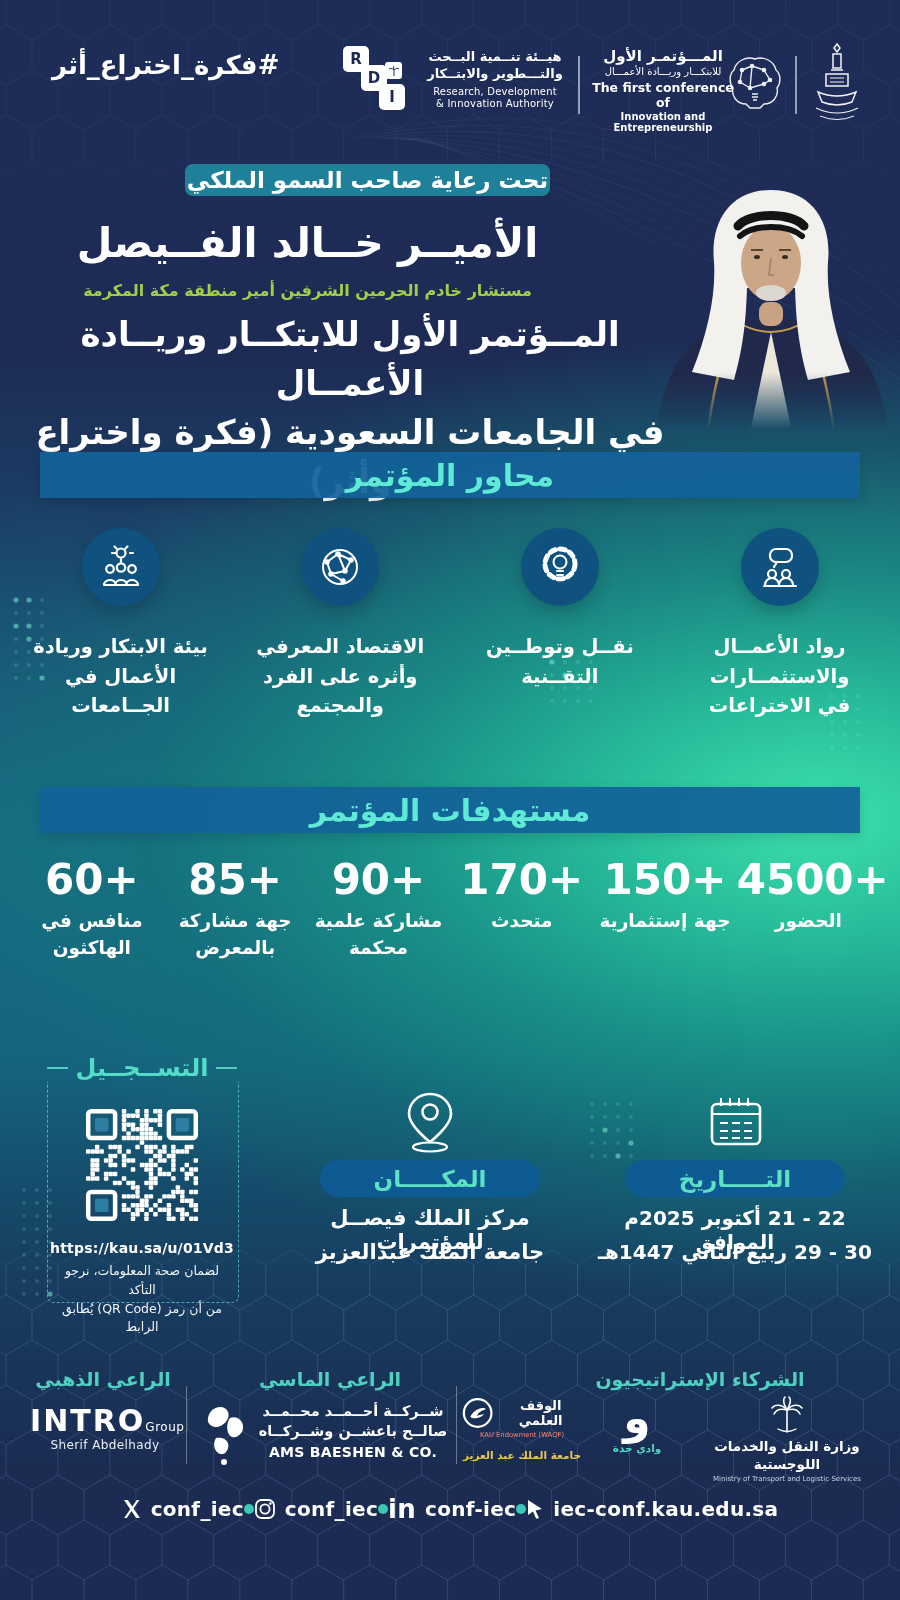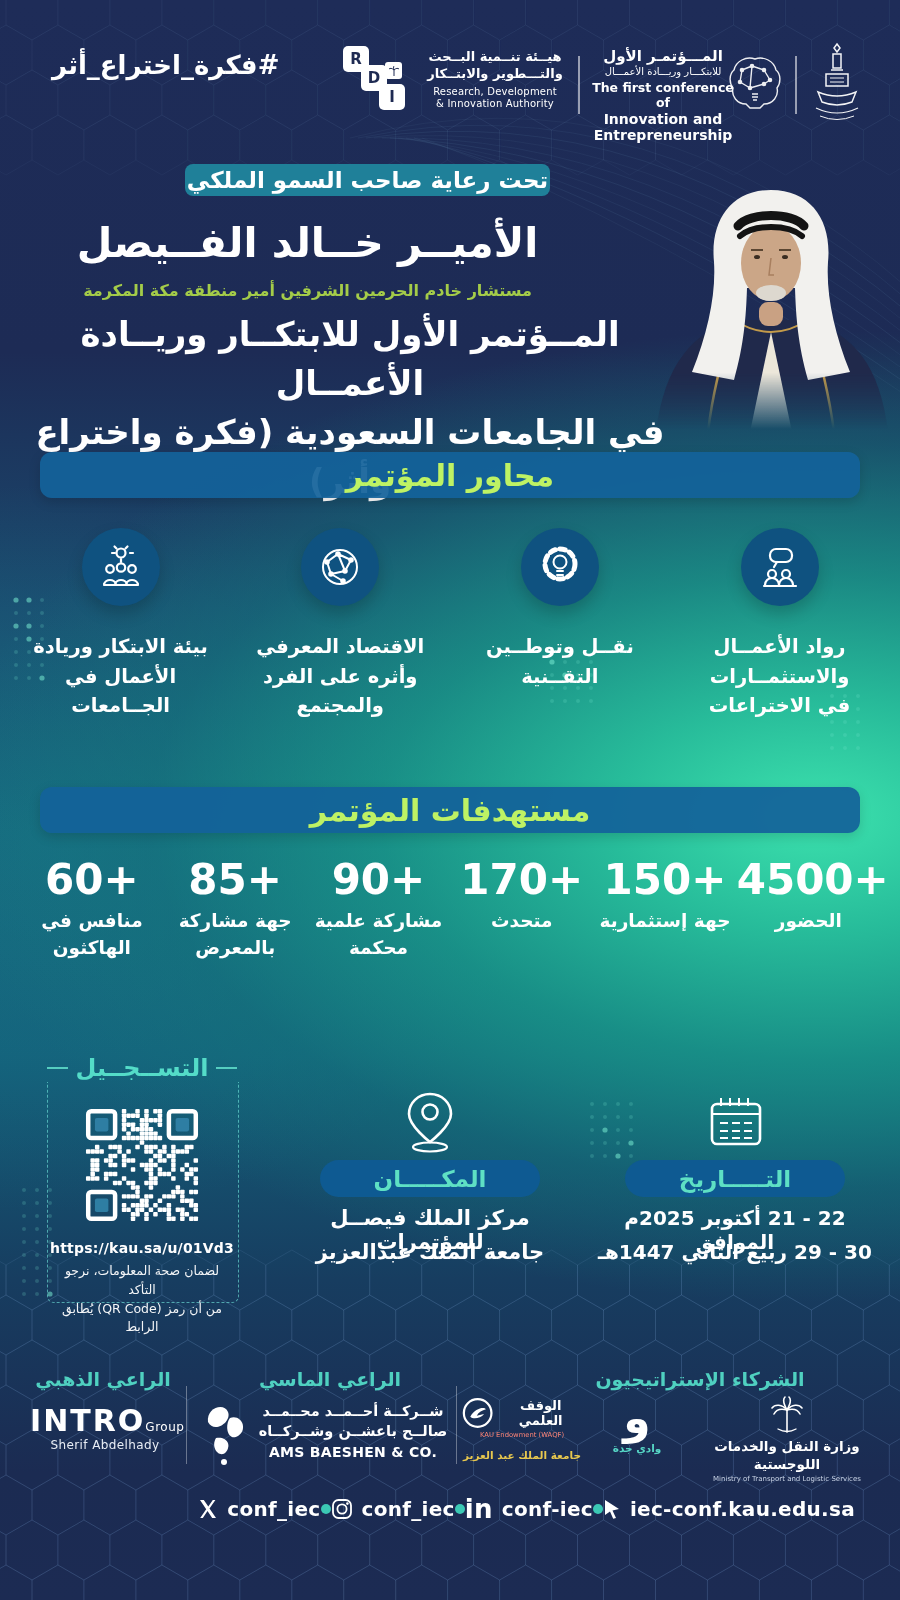--- a/index.html
+++ b/index.html
@@ -22,31 +22,31 @@
   .rdi-blk{position:absolute;width:26px;height:26px;background:#fff;border-radius:5px;color:#1e2a52;font-size:15px;font-weight:bold;display:flex;align-items:center;justify-content:center}
   .rdi-palm{position:absolute;left:42px;top:16px;width:17px;height:17px;background:#fff;border-radius:3px;display:flex;align-items:center;justify-content:center}
   .rdi-text{left:420px;top:49px;width:150px;text-align:center}
   .rdi-ar{direction:rtl;font-size:13px;font-weight:bold;line-height:1.3}
   .rdi-en{font-size:10px;line-height:1.25;margin-top:3px;letter-spacing:.2px}
   .hdr-div{width:1.5px;background:rgba(255,255,255,.55)}
   .conf-logo{left:592px;top:47px;width:142px;text-align:center}
   .conf-ar1{direction:rtl;font-size:15px;font-weight:bold}
   .conf-ar2{direction:rtl;font-size:10px;margin-top:1px}
   .conf-en1{font-size:12.5px;font-weight:bold;margin-top:3px}
-  .conf-en2{font-size:14px;font-weight:bold;margin-top:1px}
+  .conf-en2{font-size:10px;font-weight:bold;margin-top:1px}
 
   
   .badge{left:185px;top:164px;width:365px;height:32px;background:#1f8099;border-radius:8px;display:flex;align-items:center;justify-content:center;font-size:23px;font-weight:bold;direction:rtl}
   .prince-name{left:20px;top:219px;width:575px;font-size:41px;font-weight:bold;direction:rtl}
   .prince-sub{left:20px;top:281px;width:575px;font-size:16px;font-weight:bold;color:#a4cc49;direction:rtl}
   .main-title{left:15px;top:310px;width:670px;font-size:34px;font-weight:bold;line-height:1.44;direction:rtl}
   .prince{left:642px;top:136px;width:258px;height:296px;-webkit-mask-image:linear-gradient(180deg,#000 80%,transparent 99%);mask-image:linear-gradient(180deg,#000 80%,transparent 99%)}
 
   
-  .banner{left:40px;width:820px;height:46px;background:rgba(19,98,154,.93);border-radius:12px;display:flex;align-items:center;justify-content:center;font-size:30px;font-weight:bold;color:#bef264;direction:rtl;box-shadow:0 4px 12px rgba(0,0,0,.15)}
+  .banner{left:40px;width:820px;height:46px;background:rgba(19,98,154,.93);border-radius:0;display:flex;align-items:center;justify-content:center;font-size:30px;font-weight:bold;color:#5eead4;direction:rtl;box-shadow:0 4px 12px rgba(0,0,0,.15)}
 
   
   .topics-row{left:18px;top:528px;width:864px;display:flex;justify-content:space-between;direction:rtl}
   .topic{width:205px;text-align:center}
   .topic-circle{width:78px;height:78px;border-radius:50%;background:#0f5280;margin:0 auto;display:flex;align-items:center;justify-content:center;box-shadow:0 8px 16px rgba(0,0,0,.18)}
   .topic-label{margin:26px auto 0;max-width:175px;font-size:19.5px;font-weight:bold;line-height:1.52;direction:rtl}
 
   
   .stats-row{left:20px;top:855px;width:860px;display:flex;direction:rtl}
   .stat{width:143.3px;text-align:center}
@@ -77,21 +77,21 @@
   .ams-en{font-size:14px;font-weight:bold;margin-top:3px;letter-spacing:.3px}
   .waqf-ar{font-size:13px;font-weight:bold;direction:rtl}
   .waqf-en{font-size:6.8px;color:#ff8577;margin-top:1px}
   .waqf-uni{font-size:10.5px;font-weight:bold;color:#e8c84e;margin-top:10px;direction:rtl}
   .wadi-mark{font-size:44px;font-weight:bold;line-height:1}
   .wadi-name{font-size:10.5px;font-weight:bold;color:#56d6c6;direction:rtl;margin-top:2px}
   .min-ar{font-size:13.5px;font-weight:bold;line-height:1.3;direction:rtl;margin-top:4px}
   .min-en{font-size:7px;color:#c9d4e6;margin-top:2px}
 
   
-  .footer{left:45px;top:1494px;width:810px;display:flex;align-items:center;justify-content:flex-end}
+  .footer{left:45px;top:1494px;width:810px;display:flex;align-items:center;justify-content:center}
   .f-item{display:flex;align-items:center;gap:9px;font-size:20px;font-weight:bold;letter-spacing:.3px}
   .f-dot{width:10px;height:10px;border-radius:50%;background:#3bc8b4}
   .li-in{font-size:26px;font-weight:bold}
 </style>
 </head>
 <body>
 
 <div class="poster">
   <svg id="decor" width="900" height="1600">
       <path d="M6.0,1265.0L6.0,1295.0L-20.0,1310.0L-46.0,1295.0L-46.0,1265.0L-20.0,1250.0Z" fill="none" stroke="rgba(130,170,220,0.12)" stroke-width="1"></path>

